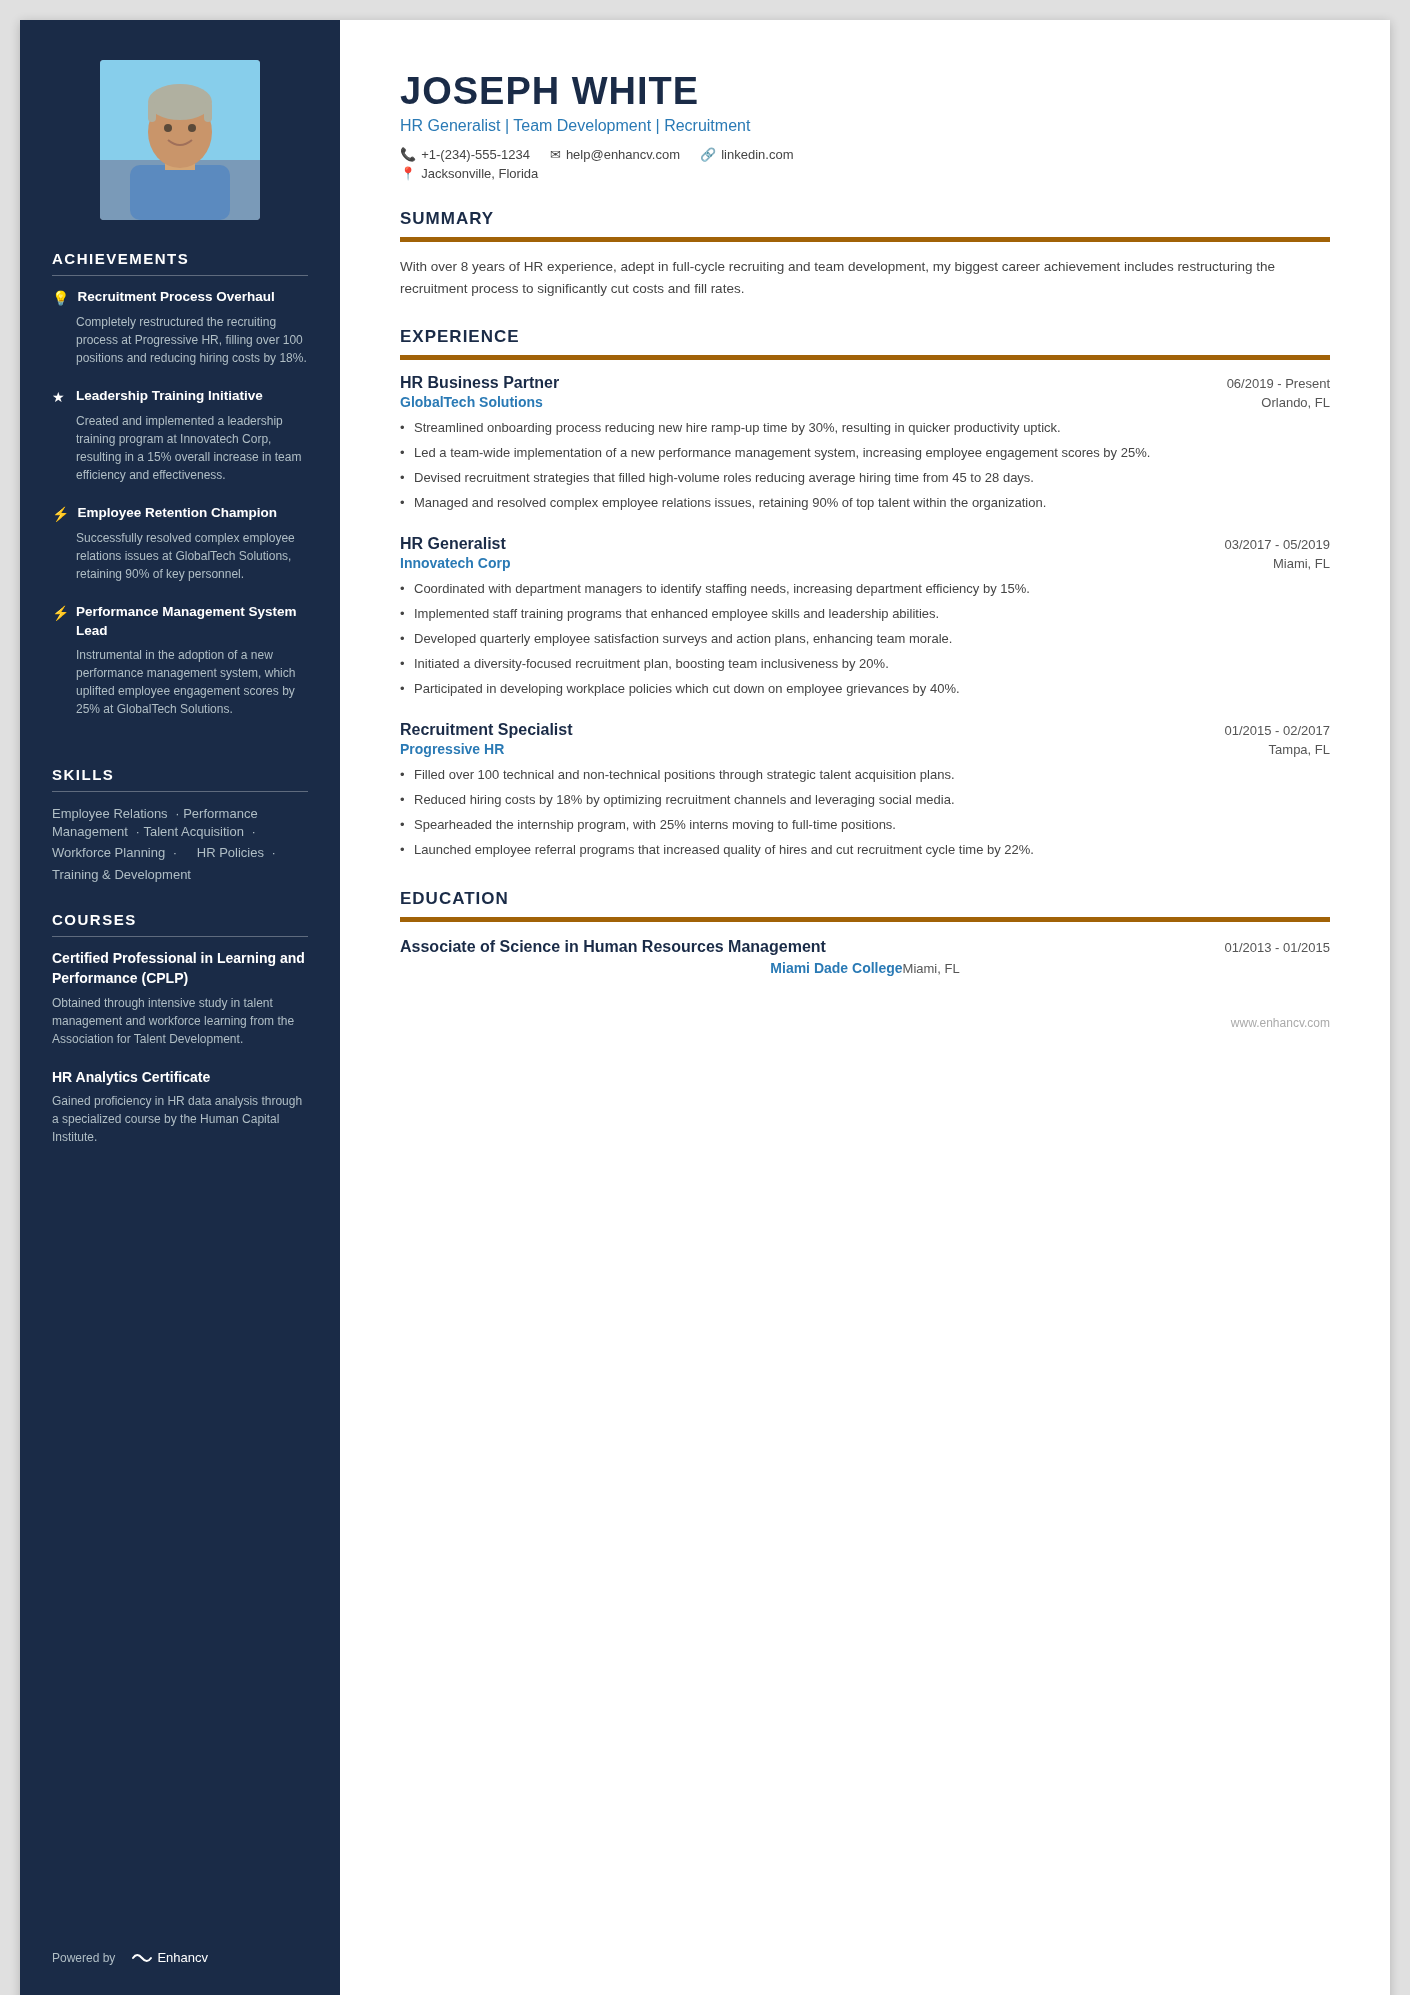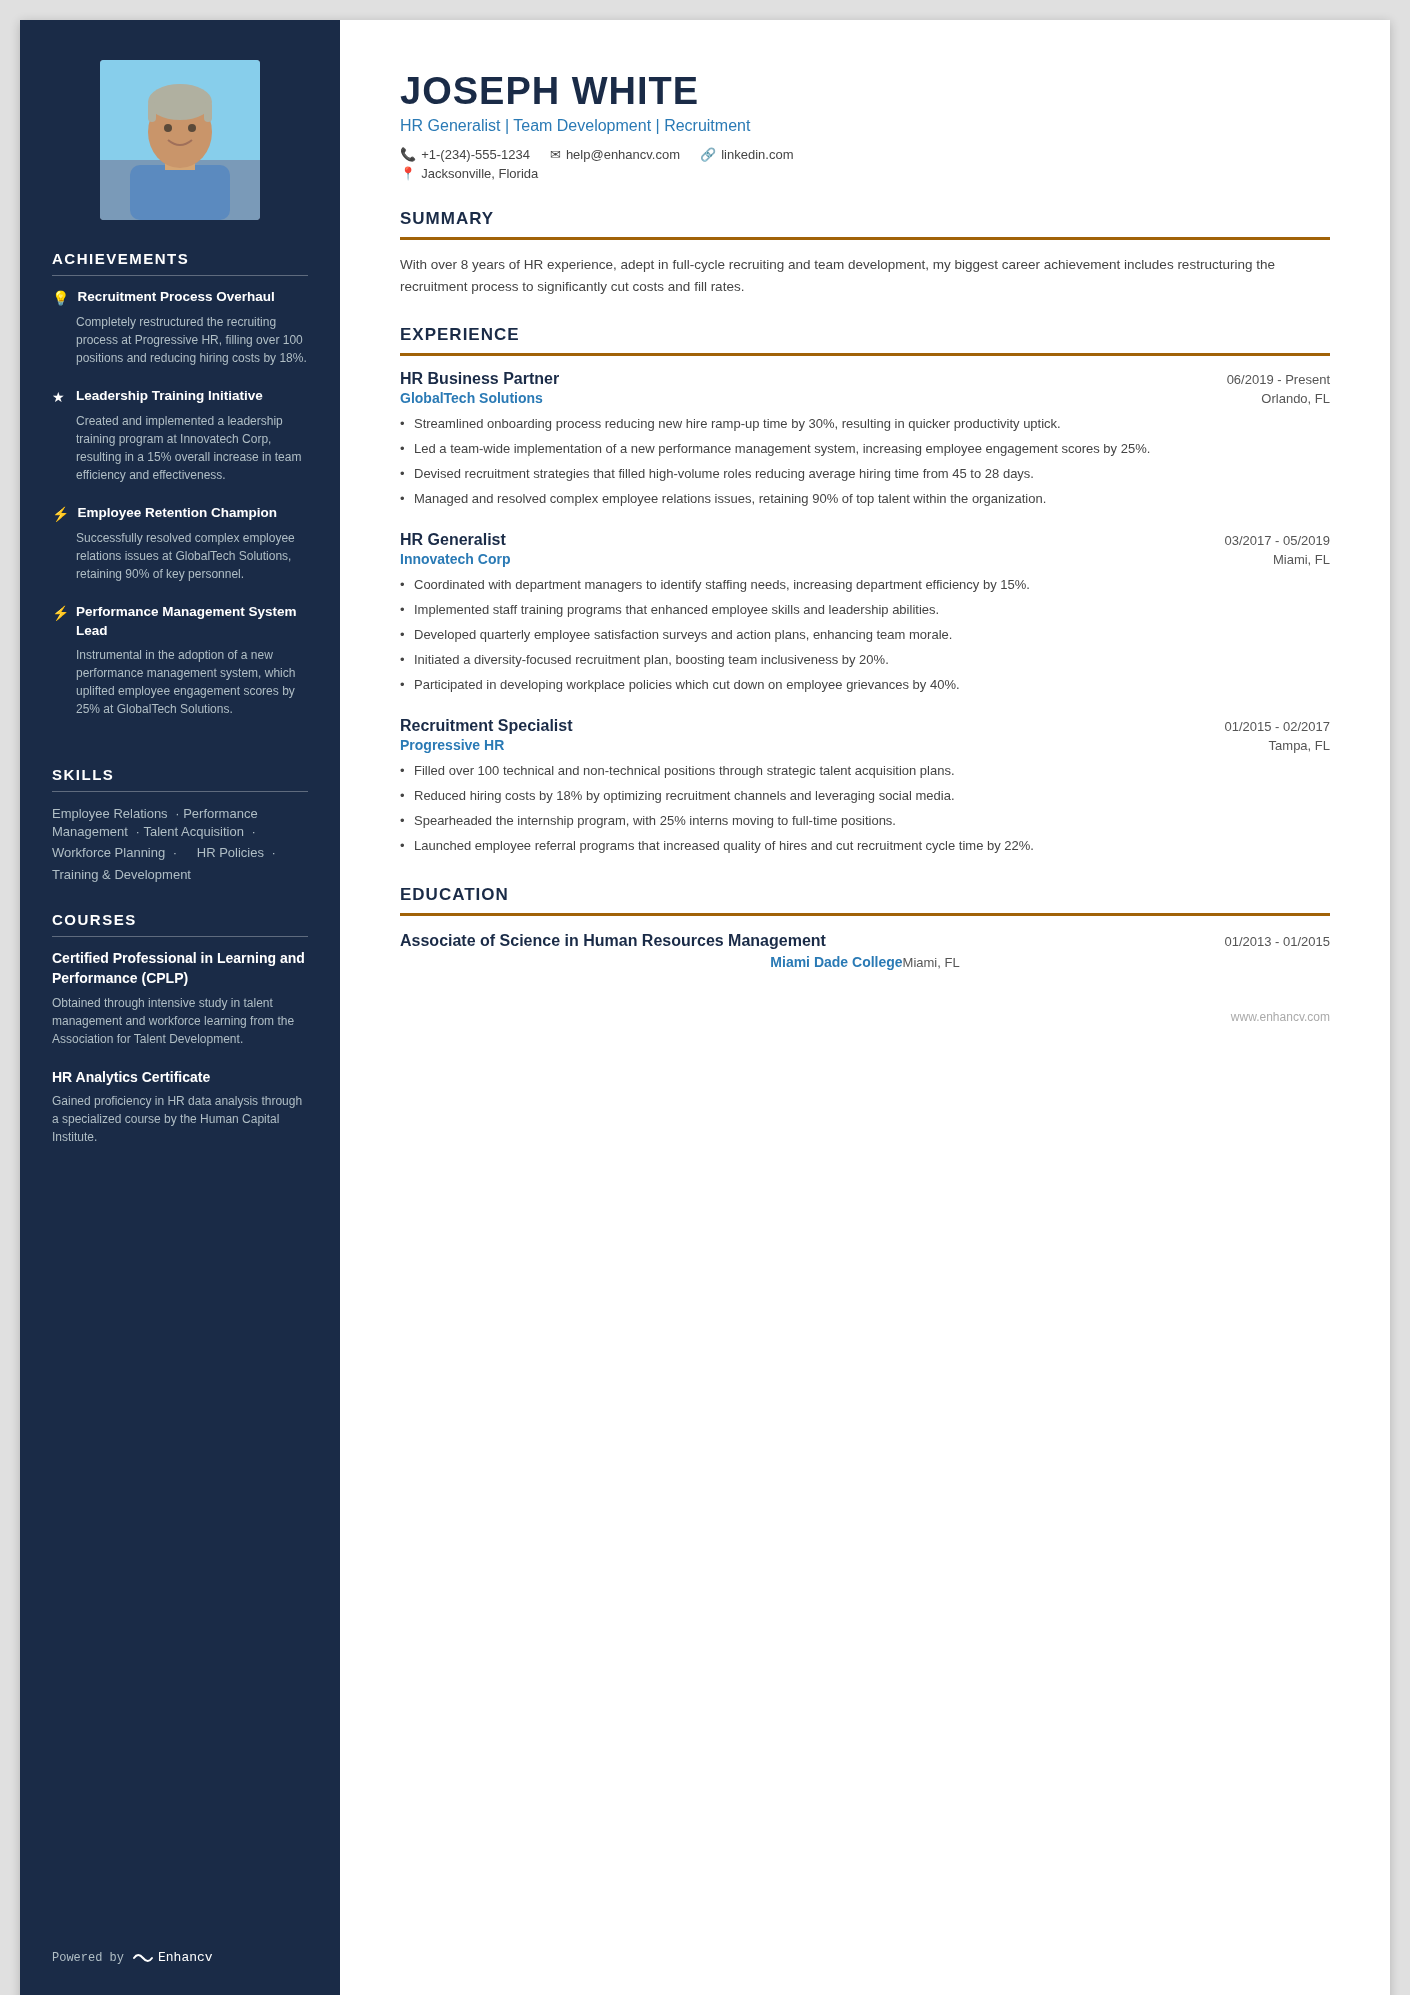--- a/index.html
+++ b/index.html
@@ -115,22 +115,21 @@
     .course-desc {
       font-size: 12px;
       color: #b0bec5;
       line-height: 1.5;
     }
     .sidebar-footer {
       margin-top: auto;
       padding: 20px 32px 10px 32px;
       display: flex;
       align-items: center;
-      gap: 8px;
-      font-family: Liberation Mono, monospace;
+      gap: 16px;
     }
     .powered-by-text {
       font-size: 12px;
       color: #b0bec5;
     }
     .enhancv-logo {
       font-size: 13px;
       color: white;
       display: flex;
       align-items: center;
@@ -183,21 +182,21 @@
     }
     .section {
       margin-bottom: 28px;
     }
     .section-title {
       font-size: 17px;
       font-weight: bold;
       color: #1a2b47;
       letter-spacing: 1px;
       padding-bottom: 8px;
-      border-bottom: 3px solid #a16207;
+      border-bottom: 5px solid #a16207;
       margin-bottom: 14px;
     }
     .summary-text {
       font-size: 13.5px;
       color: #444;
       line-height: 1.6;
     }
     .exp-item {
       margin-bottom: 22px;
     }

